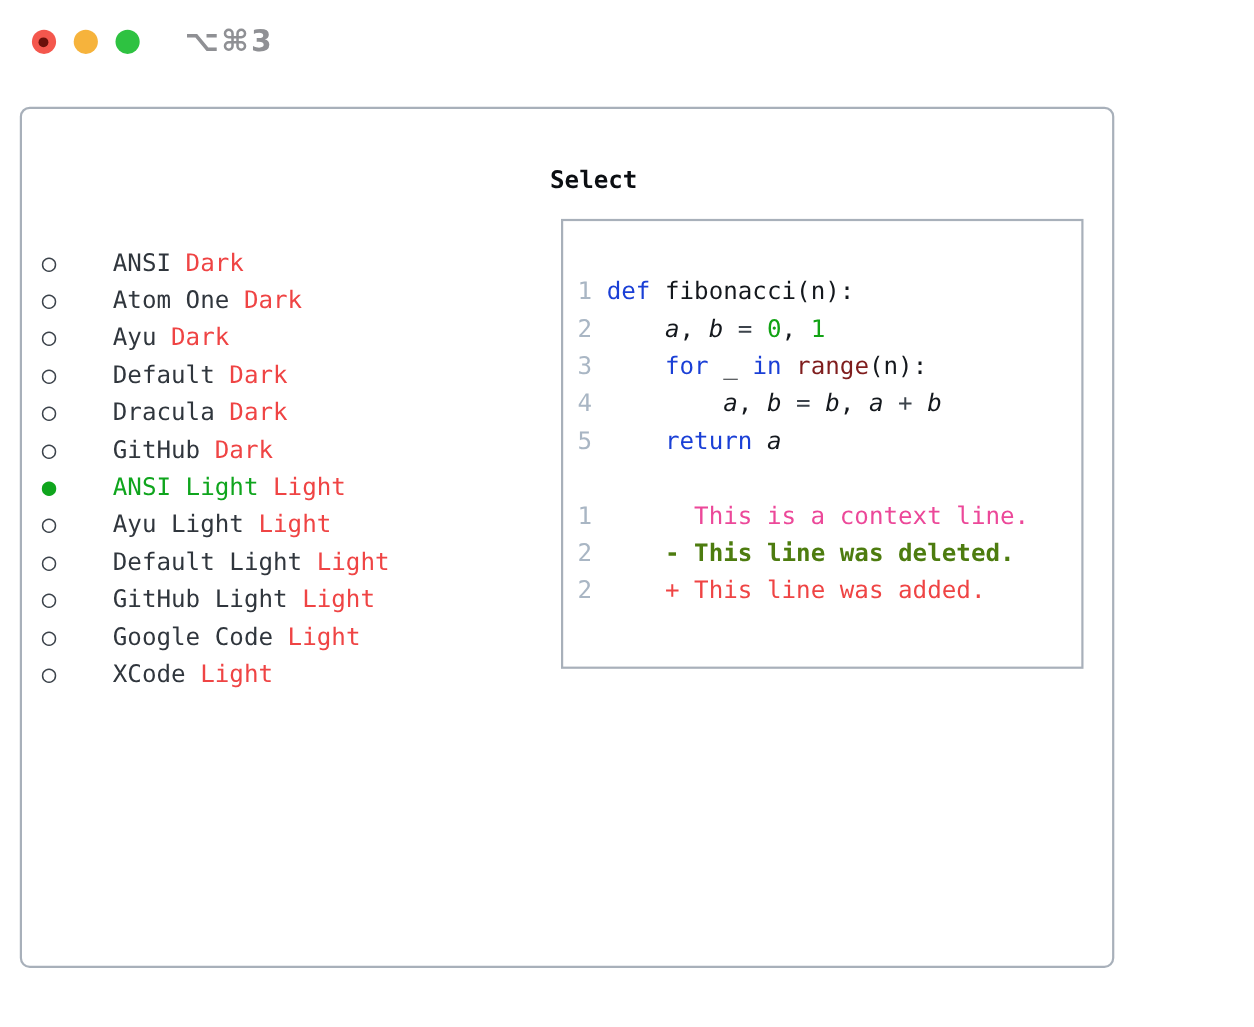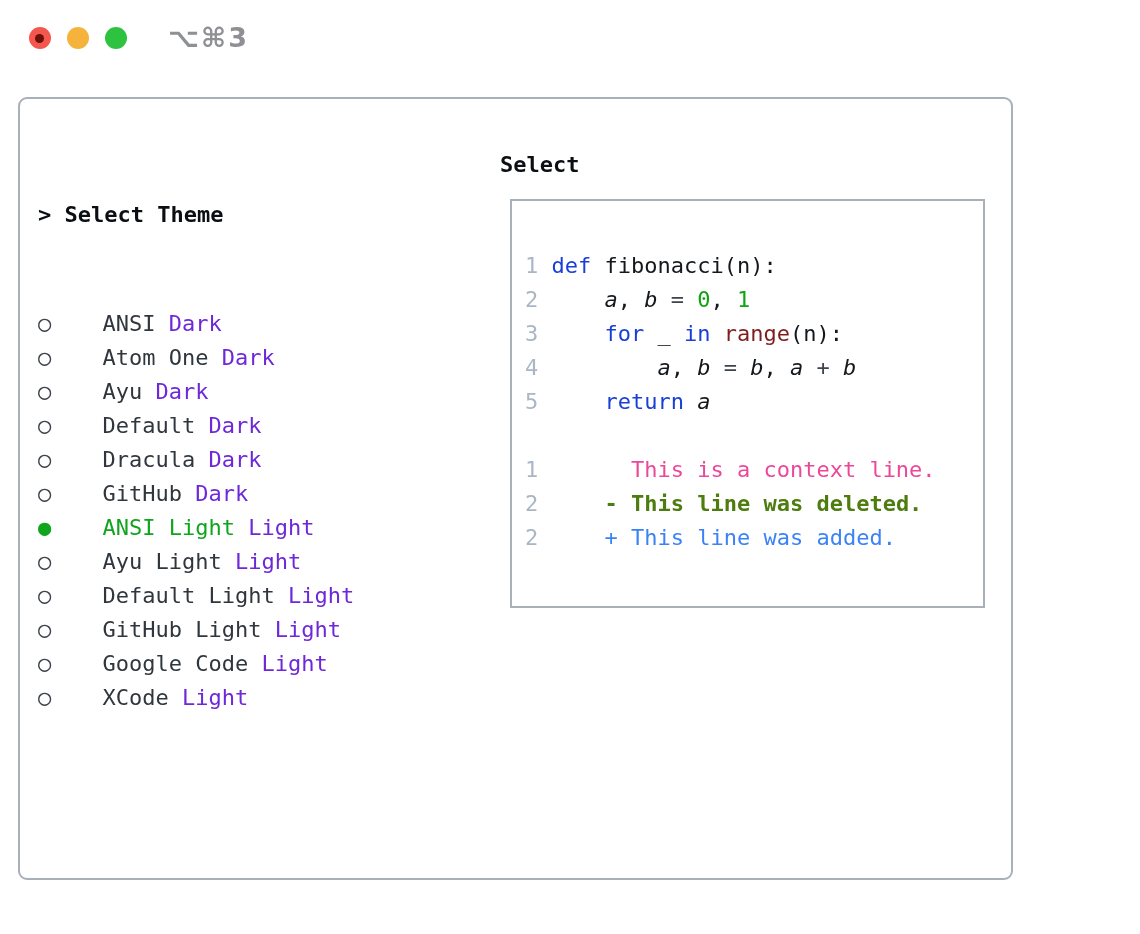--- a/index.html
+++ b/index.html
@@ -21,56 +21,55 @@
   .panel { position:absolute; left:18px; top:97px; width:995px; height:783px; border:2px solid #a8b0ba; border-radius:9px; background:#fff; }
 
   
   .left-col { position:absolute; left:18px; top:49px; white-space:pre; }
   .row { height:34px; line-height:34px; white-space:pre; }
   .spacer { height:34px; }
   .hdr { font-weight:bold; color:#0b0e12; }
   .hdr .caret { font-weight:bold; color:#0b0e12; }
   .item .bullet { color:#3c434b; }
   .item .name { color:#30363d;margin-left:38px; }
-  .item .variant { color:#6d28d9; }
+  .item .variant { color:#ef4444; }
   .item.selected .bullet, .item.selected .name { color:#0fa51d; }
   .subhdr { color:#0b0e12; margin-left:26px; }
 
   
   .preview-title { position:absolute; left:480px; top:49px; height:34px; line-height:34px; font-weight:bold; color:#0b0e12; }
   .preview-box { position:absolute; left:490px; top:100px; width:475px; height:409px; border:2px solid #a8b0ba; background:#fff; }
   .code { position:absolute; left:13px; top:48px; white-space:pre; }
   .code-line { height:34px; line-height:34px; white-space:pre; color:#14181d; }
   .seg-ln      { color:#a9b6c4; }
   .seg-kw      { color:#1a3fd6; }
   .seg-builtin { color:#7f1d1d; }
   .seg-num     { color:#12a314; }
   .seg-var     { font-style:italic; color:#14181d; }
   .seg-plain   { color:#14181d; }
   .seg-op      { color:#3c434b; }
   .seg-ctx     { color:#ec4899;margin-top:16px; }
   .seg-del     { color:#4d7c0f;font-weight:bold; }
-  .seg-add     { color:#3b82f6; }
+  .seg-add     { color:#ef4444; }
 </style>
 </head>
 <body>
 
 <div class="window">
 
   <div class="titlebar">
     <div class="light light-red"></div>
     <div class="light light-yellow"></div>
     <div class="light light-green"></div>
     <div class="shortcut">⌥⌘3</div>
   </div>
 
   <div class="panel">
 
     <div class="left-col">
-      <div class="row hdr"><span class="caret">&gt; </span><span>Select Theme</span></div>
 
       <div><div class="row item"><span class="bullet">○ </span><span class="name">ANSI </span><span class="variant">Dark</span></div><div class="row item"><span class="bullet">○ </span><span class="name">Atom One </span><span class="variant">Dark</span></div><div class="row item"><span class="bullet">○ </span><span class="name">Ayu </span><span class="variant">Dark</span></div><div class="row item"><span class="bullet">○ </span><span class="name">Default </span><span class="variant">Dark</span></div><div class="row item"><span class="bullet">○ </span><span class="name">Dracula </span><span class="variant">Dark</span></div><div class="row item"><span class="bullet">○ </span><span class="name">GitHub </span><span class="variant">Dark</span></div><div class="row item selected"><span class="bullet">● </span><span class="name">ANSI Light </span><span class="variant">Light</span></div><div class="row item"><span class="bullet">○ </span><span class="name">Ayu Light </span><span class="variant">Light</span></div><div class="row item"><span class="bullet">○ </span><span class="name">Default Light </span><span class="variant">Light</span></div><div class="row item"><span class="bullet">○ </span><span class="name">GitHub Light </span><span class="variant">Light</span></div><div class="row item"><span class="bullet">○ </span><span class="name">Google Code </span><span class="variant">Light</span></div><div class="row item"><span class="bullet">○ </span><span class="name">XCode </span><span class="variant">Light</span></div></div>
 
       <div class="spacer"></div>
 
       
 
       
 
       

